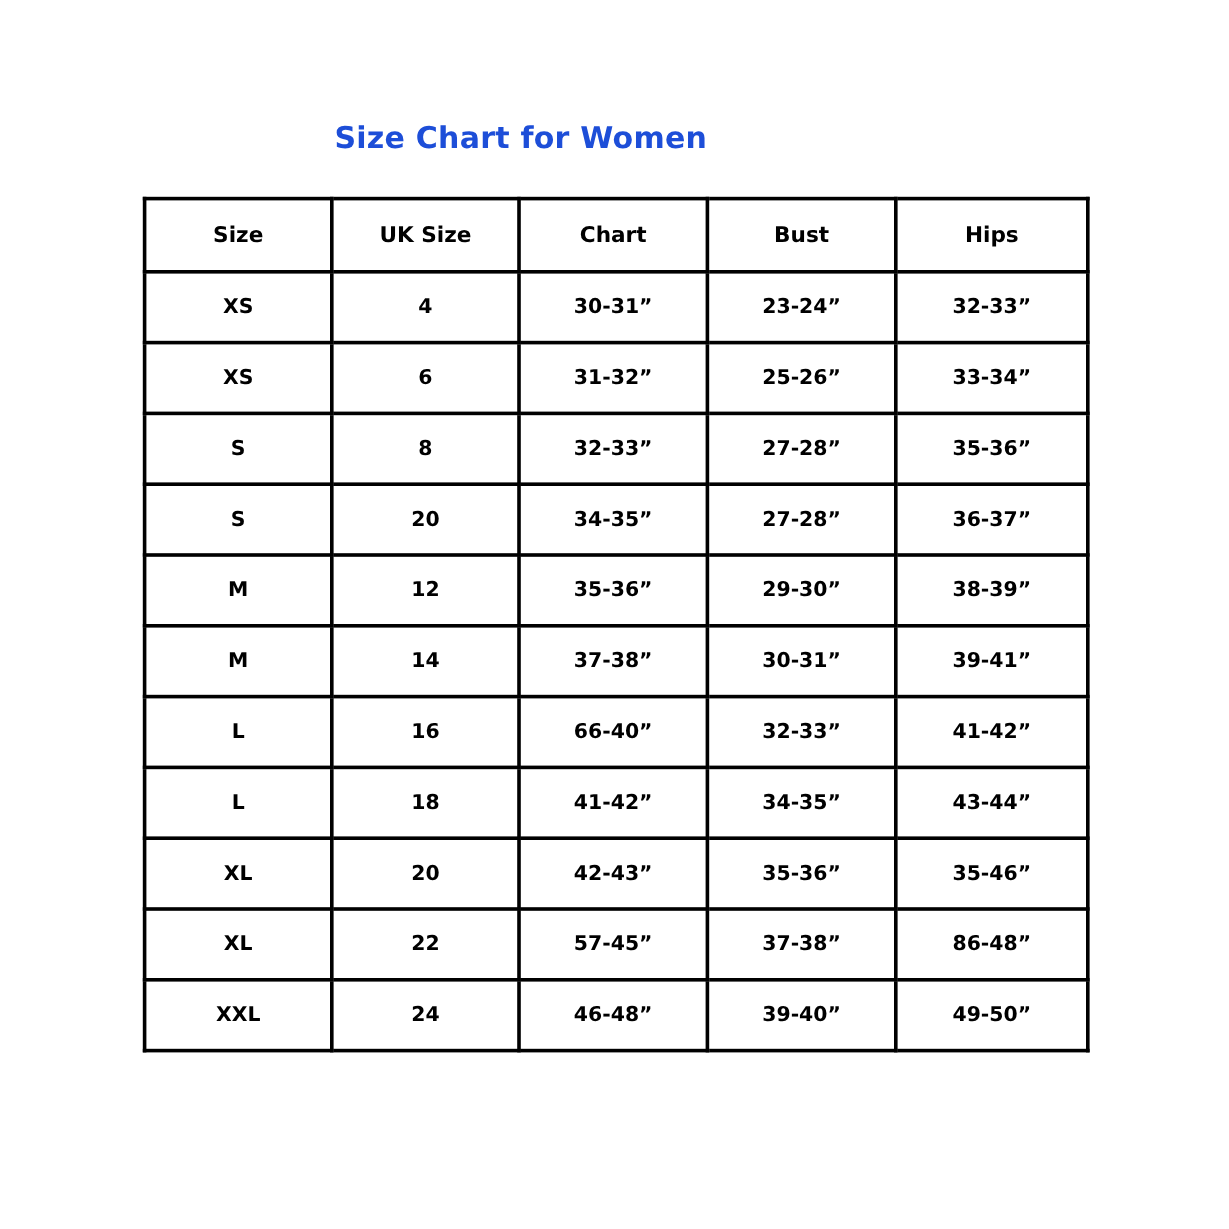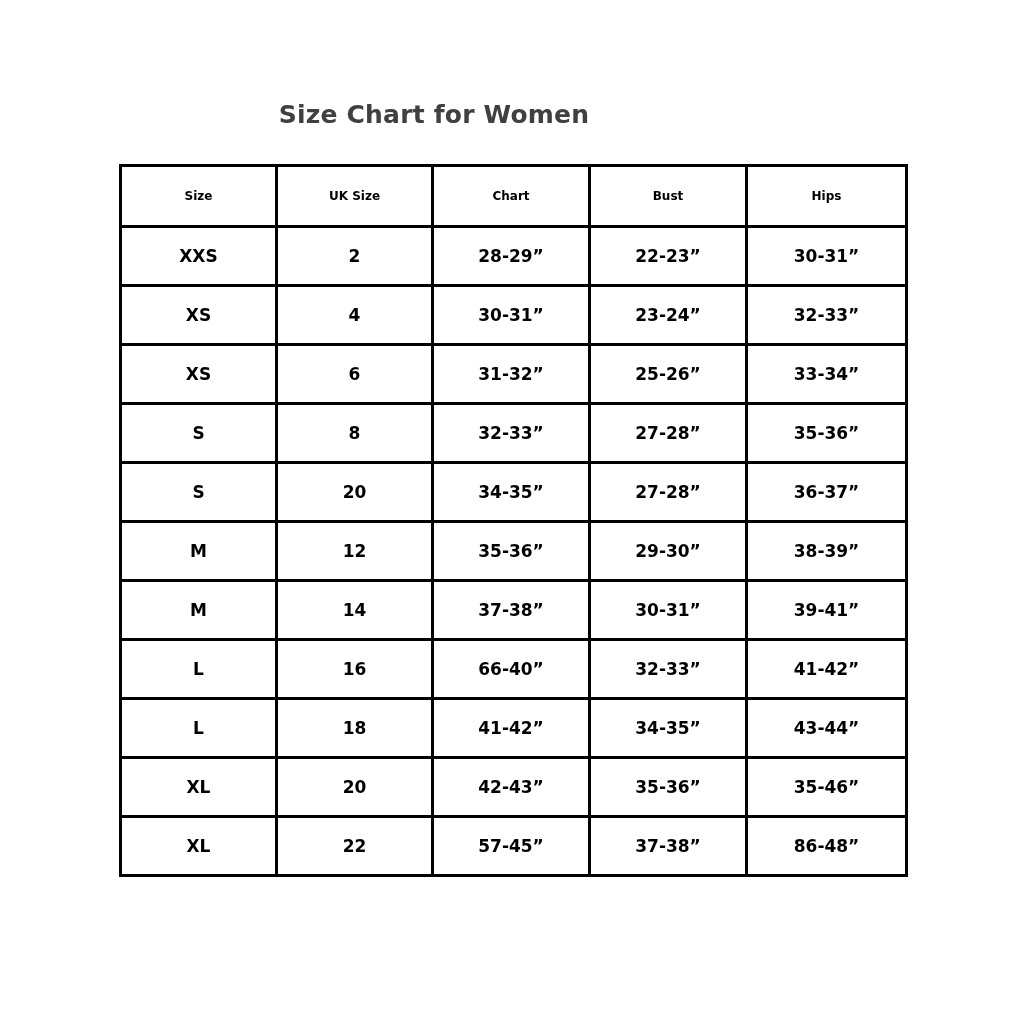--- a/index.html
+++ b/index.html
@@ -22,21 +22,21 @@
   }
   .chart-title {
     position: absolute;
     top: 100px;
     left: 0;
     width: 868px;
     text-align: center;
     font-size: 25px;
     font-weight: bold;
     letter-spacing: 0.2px;
-    color: #404040;
+    color: #1d4ed8;
   }
   .table-wrap {
     position: absolute;
     top: 164px;
     left: 119px;
     width: 786px;
   }
   table.size-table {
     border-collapse: collapse;
     width: 786px;
@@ -47,21 +47,21 @@
     border: 3px solid #000000;
     text-align: center;
     vertical-align: middle;
     font-weight: bold;
     color: #000000;
     padding: 0;
     height: 56px;
     font-size: 17px;
   }
   table.size-table thead th {
-    font-size: 12px;
+    font-size: 18px;
     height: 58px;
   }
   table.size-table col.c0 { width: 156px; }
   table.size-table col.c1 { width: 156px; }
   table.size-table col.c2 { width: 157px; }
   table.size-table col.c3 { width: 157px; }
   table.size-table col.c4 { width: 160px; }
 </style>
 </head>
 <body>
@@ -82,27 +82,20 @@
       <thead>
         <tr>
           <th>Size</th>
           <th>UK Size</th>
           <th>Chart</th>
           <th>Bust</th>
           <th>Hips</th>
         </tr>
       </thead>
       <tbody>
-        <tr>
-          <td>XXS</td>
-          <td>2</td>
-          <td>28-29”</td>
-          <td>22-23”</td>
-          <td>30-31”</td>
-        </tr>
         <tr>
           <td>XS</td>
           <td>4</td>
           <td>30-31”</td>
           <td>23-24”</td>
           <td>32-33”</td>
         </tr>
         <tr>
           <td>XS</td>
           <td>6</td>
@@ -159,17 +152,24 @@
           <td>35-36”</td>
           <td>35-46”</td>
         </tr>
         <tr>
           <td>XL</td>
           <td>22</td>
           <td>57-45”</td>
           <td>37-38”</td>
           <td>86-48”</td>
         </tr>
+        <tr>
+          <td>XXL</td>
+          <td>24</td>
+          <td>46-48”</td>
+          <td>39-40”</td>
+          <td>49-50”</td>
+        </tr>
       </tbody>
     </table>
   </div>
 
 </div>
 
 </body></html>

